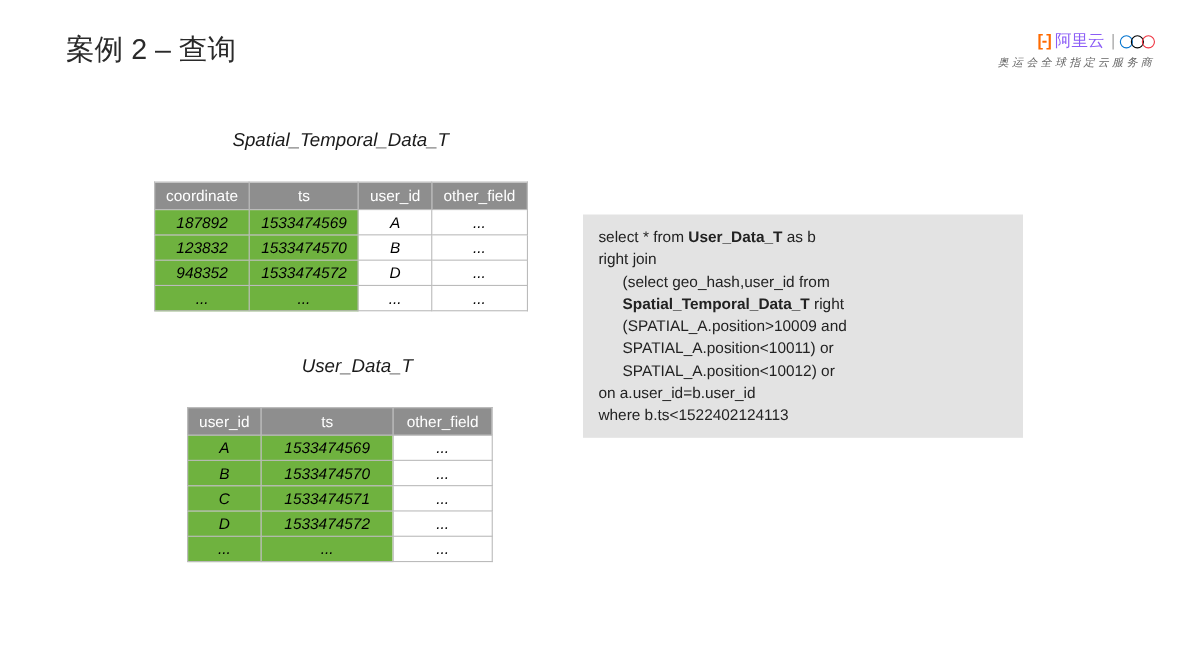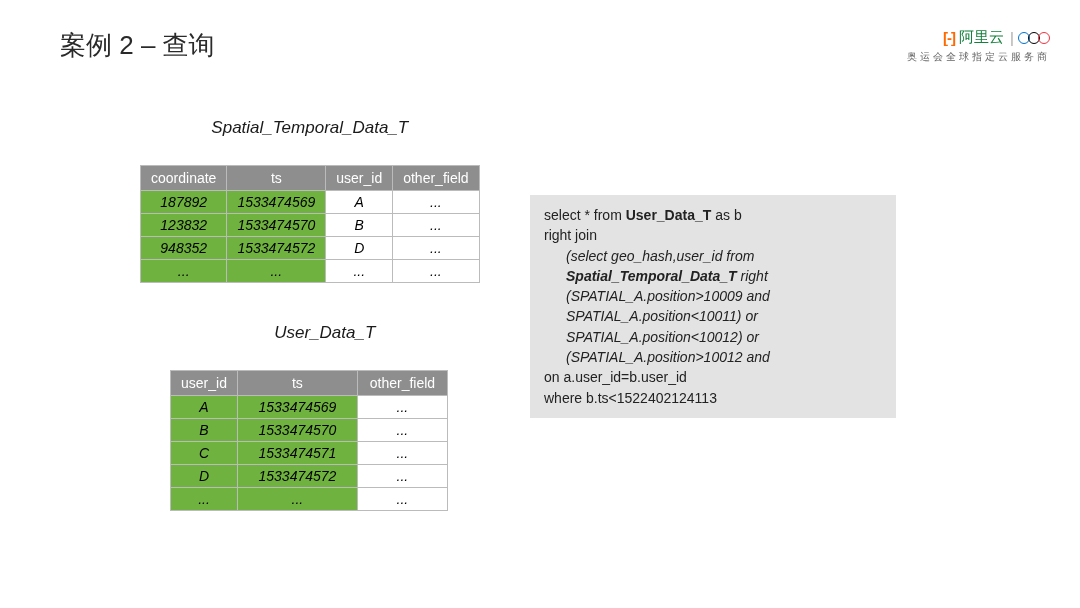--- a/index.html
+++ b/index.html
@@ -33,21 +33,21 @@
   align-items: center;
   gap: 4px;
 }
 .brand-orange {
   color: #ff6a00;
   font-weight: bold;
   font-size: 15px;
   letter-spacing: -1px;
 }
 .brand-cn {
-  color: #15803d;
+  color: #8b5cf6;
   font-size: 15px;
   font-weight: 500;
 }
 .brand-sep {
   color: #aaa;
   font-size: 15px;
   margin: 0 2px;
 }
 .olympic {
   display: inline-flex;
@@ -61,20 +61,21 @@
   margin-left: -2px;
 }
 .r1{border-color:#0073cf}.r3{border-color:#000}.r5{border-color:#ef3340}
 .brand-sub {
   position: absolute;
   top: 50px;
   right: 30px;
   font-size: 10px;
   color: #666;
   letter-spacing: 3px;
+  font-style: italic;
 }
 .tables-area {
   position: absolute;
   top: 118px;
   left: 140px;
 }
 .table-block { margin-bottom: 40px; }
 .table-title {
   font-size: 17px;
   font-weight: 500;
@@ -101,30 +102,30 @@
   text-align: center;
   font-style: italic;
   background: #fff;
   min-width: 50px;
 }
 td.green { background: #6fb23f; color: #000; }
 .sql-box {
   position: absolute;
   top: 195px;
   left: 530px;
-  width: 366px;
+  width: 400px;
   background: #e3e3e3;
   padding: 10px 14px;
   font-family: "Comic Sans MS", cursive, sans-serif;
   font-size: 14px;
   line-height: 1.45;
   color: #222;
 }
 .sql-box .bold { font-weight: bold; }
-.sql-box .indent { padding-left: 22px; display: block; font-style: italic; }
+.sql-box .indent { padding-left: 22px; display: block; }
 </style>
 </head>
 <body>
 
 <h1 class="slide-title">案例 2 – 查询</h1>
 
 <div class="brand">
   <div class="brand-logo">
     <span class="brand-orange">[-]</span>
     <span class="brand-cn">阿里云</span>
@@ -223,16 +224,15 @@
 </div>
 
 <div class="sql-box">
   <span><span>select * from </span><span class="bold">User_Data_T</span><span> as b</span></span><br>
   <span>right join</span><br>
   <span class="indent">(select geo_hash,user_id from</span>
   <span class="indent"><span class="bold">Spatial_Temporal_Data_T</span><span> right</span></span>
   <span class="indent">(SPATIAL_A.position&gt;10009 and</span>
   <span class="indent">SPATIAL_A.position&lt;10011) or</span>
   <span class="indent">SPATIAL_A.position&lt;10012) or</span>
-  <span class="indent">(SPATIAL_A.position&gt;10012 and</span>
   <span>on a.user_id=b.user_id</span><br>
   <span>where b.ts&lt;1522402124113</span>
 </div>
 
 </body></html>

